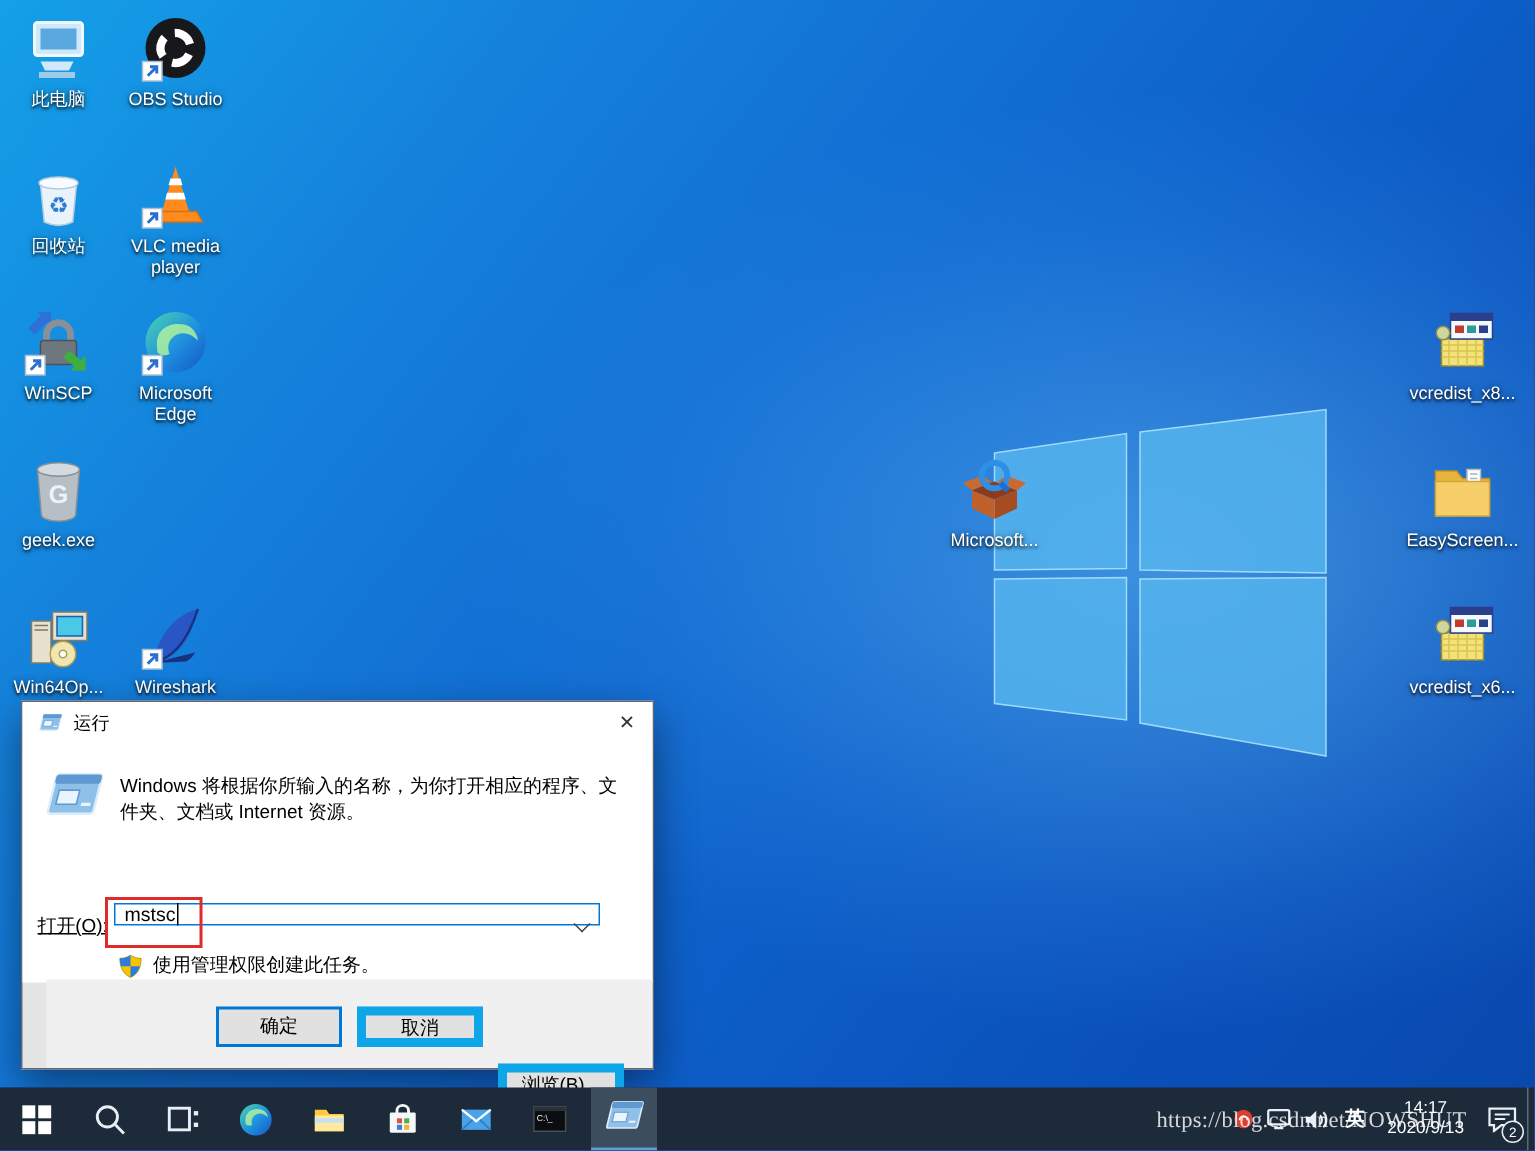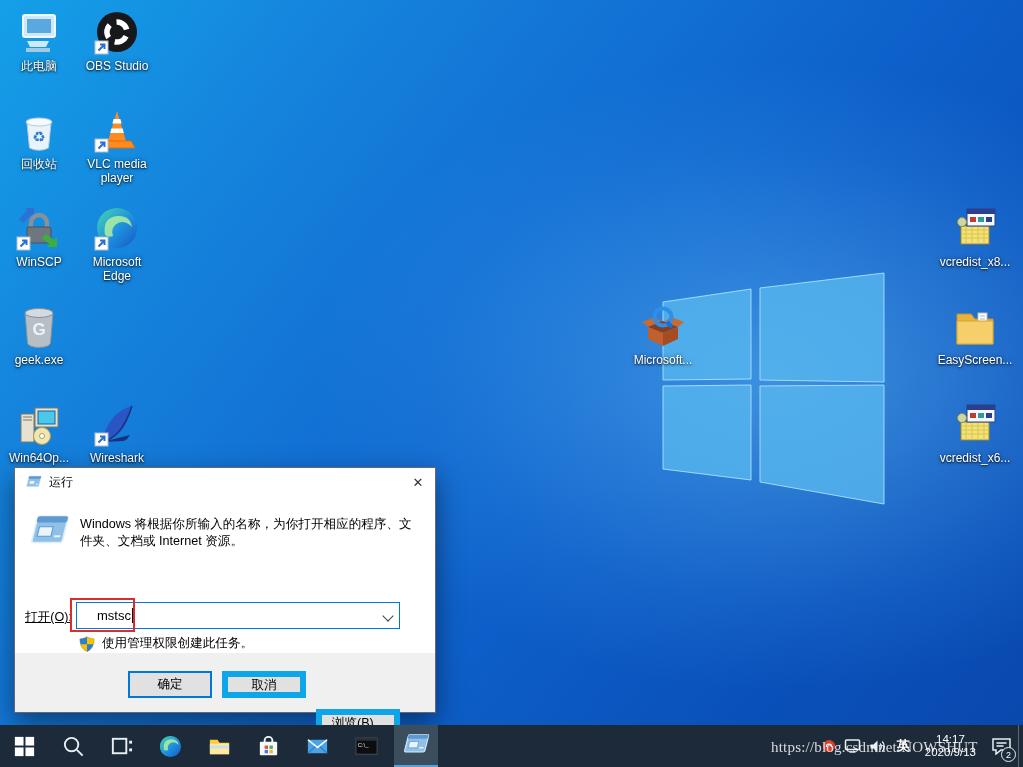--- a/index.html
+++ b/index.html
@@ -26,32 +26,32 @@
     background:#e5e5e5; border:1px solid #667; box-shadow:0 10px 26px rgba(0,0,0,.45); }
   .rd-titlebar { height:28px; background:#fff; display:flex; align-items:center; padding-left:10px; }
   .rd-titlebar .t-ico { width:17px; height:15px; margin-right:7px; }
   .rd-title { font-size:12px; color:#000; flex:1; }
   .rd-close { width:34px; height:26px; display:flex; align-items:center; justify-content:center;
     font-size:13px; color:#333; }
   .rd-body { position:relative; height:159px; background:#fff; }
   .rd-bigico { position:absolute; left:13px; top:18px; width:42px; height:36px; }
   .rd-desc { position:absolute; left:65px; top:20px; width:342px; font-size:12.6px; line-height:17px; color:#000; }
   .rd-open-label { position:absolute; left:10px; top:113px; font-size:12.6px; color:#000;text-decoration:underline; }
-  .rd-combo { position:absolute; left:61px; top:106px; width:324px; height:27px; background:#fff;
-    border:1px solid #0078d7; display:flex; align-items:center; padding-left:20px; }
+  .rd-combo { position:absolute; left:61px; top:106px; width:324px; height:15px; background:#fff;
+    border:1px solid #0078d7; display:flex; align-items:center; padding-left:6px; }
   .rd-combo .val { font-size:13px; color:#000; }
   .caret { display:inline-block; width:1px; height:15px; background:#000; margin-left:1px; vertical-align:-2px; }
   .rd-chevron { position:absolute; right:7px; top:9px; width:8px; height:8px;
     border-right:1.6px solid #444; border-bottom:1.6px solid #444; transform:rotate(45deg); }
   .annotation-box { position:absolute; left:55px; top:102px; width:65px; height:34px;
     border:2.5px solid #e02b2b; pointer-events:none; z-index:5; }
   .rd-admin { position:absolute; left:64px; top:139px; display:flex; align-items:center; gap:7px; }
   .rd-admin svg { width:16px; height:16px; }
   .rd-admin span { font-size:12.6px; color:#000; }
-  .rd-btnstrip { position:absolute; left:0; right:0; bottom:0; height:59px; background:#f0f0f0; }
+  .rd-btnstrip { position:absolute; left:16px; right:0; bottom:0; height:59px; background:#f0f0f0; }
   .rd-btn { position:absolute; top:18px; width:84px; height:27px; background:#e1e1e1;
     border:6px solid #0ea5e9; font-size:12.6px; color:#000; font-family:inherit; }
   .rd-btn.default { border:2px solid #0078d7; }
   .btn-ok { left:113px; } .btn-cancel { left:207px; } .btn-browse { left:301px;margin-top:38px; }
 
   
   .taskbar { position:absolute; left:0; right:0; bottom:0; height:42px; background:#1c2a39; z-index:10; }
   .tb-btn { position:absolute; top:0; width:46px; height:42px; display:flex; align-items:center; justify-content:center; }
   .tb-btn svg { width:25px; height:25px; }
   .tb-btn.active { background:#3c4d5e; border-bottom:2px solid #5c9fd3; width:44px; }

